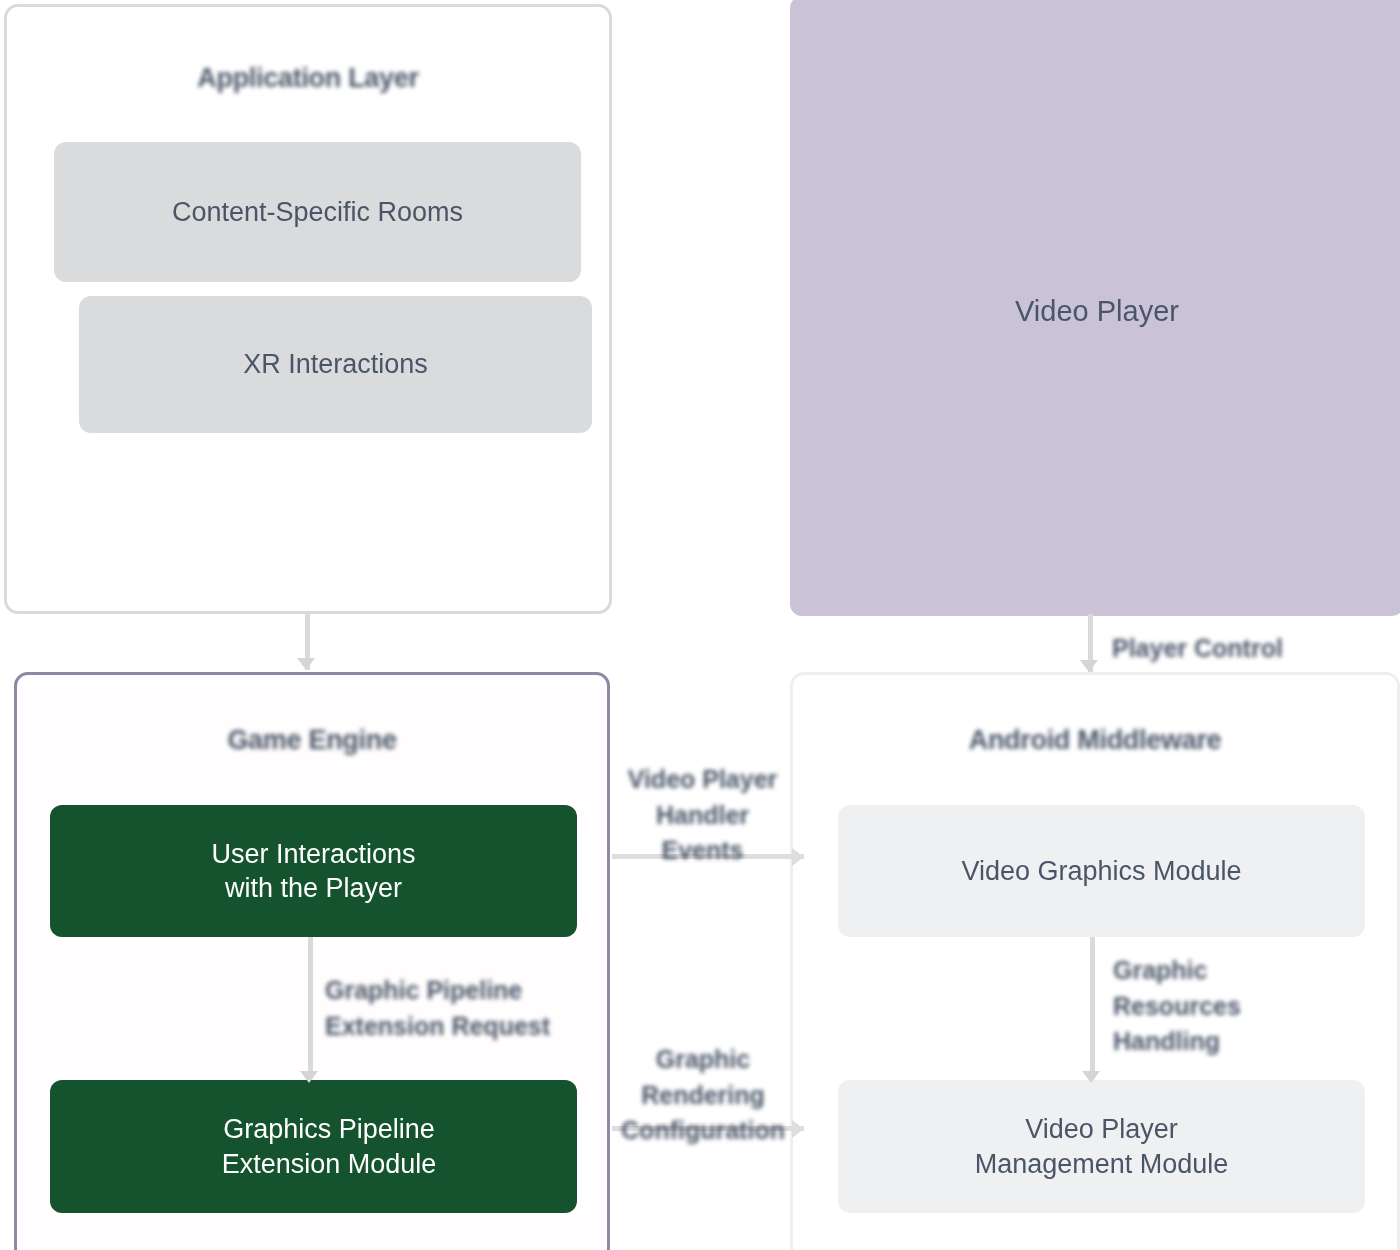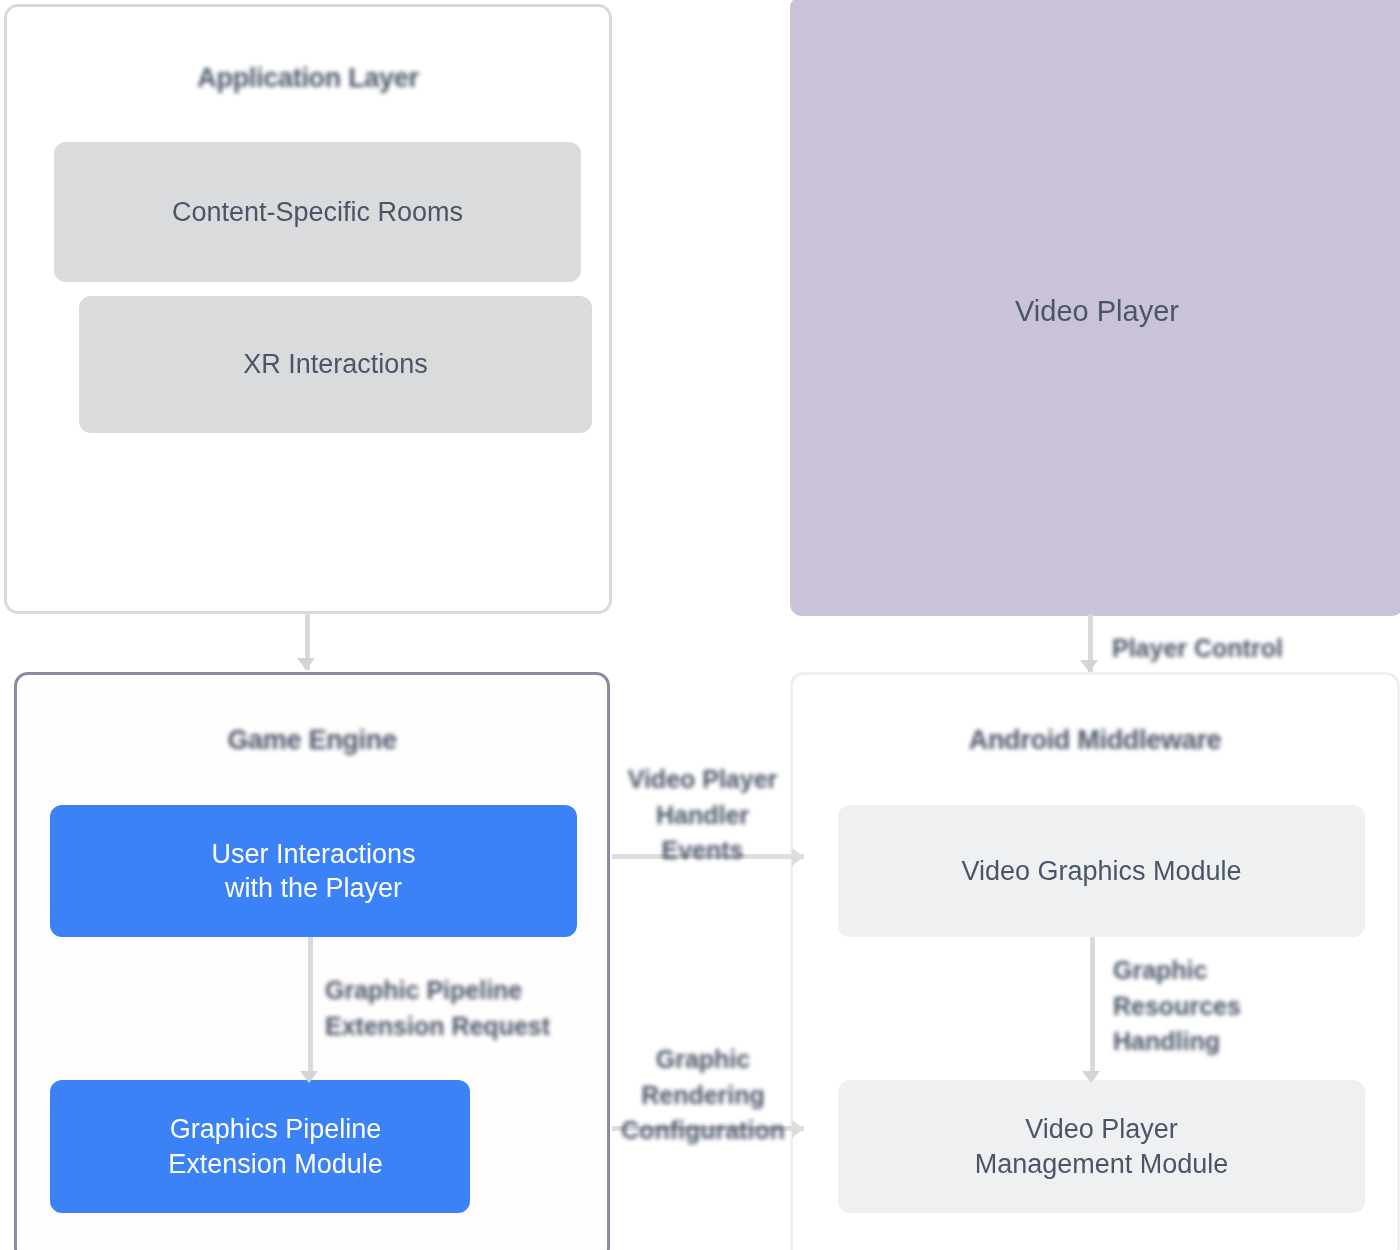--- a/index.html
+++ b/index.html
@@ -78,40 +78,40 @@
     text-align: center;
     border-radius: 12px;
     font-size: 27px;
     line-height: 1.26;
     color: #4a5568;
     white-space: pre-line;
   }
 
   .block-grey  { background: #dadbdd; }
   .block-light { background: #eff0f2; }
-  .block-purple{ background: #3b82f6; color: #ffffff; }
+  .block-purple{ background: #14532d; color: #ffffff; }
 
   
   .app-b1 { left: 47px;  top: 135px; width: 527px; height: 140px; }
   .app-b2 { left: 72px;  top: 289px; width: 513px; height: 137px; }
   .app-b3 { left: 54px;  top: 445px; width: 521px; height: 138px; }
 
   
   .video-label {
     position: absolute;
     left: 0; right: 0;
     top: 296px;
     text-align: center;
     font-size: 29px;
     color: #4a5568;
   }
 
   
   .ge-b1 { left: 33px; top: 130px; width: 527px; height: 132px; }
-  .ge-b2 { left: 33px; top: 405px; width: 420px; height: 133px; padding-left: 31px; }
+  .ge-b2 { left: 33px; top: 405px; width: 527px; height: 133px; padding-left: 31px; }
 
   
   .mw-b1 { left: 45px; top: 130px; width: 527px; height: 132px; }
   .mw-b2 { left: 45px; top: 405px; width: 527px; height: 133px; }
 
   
   .vline {
     position: absolute;
     width: 5px;
     background: #dadada;

